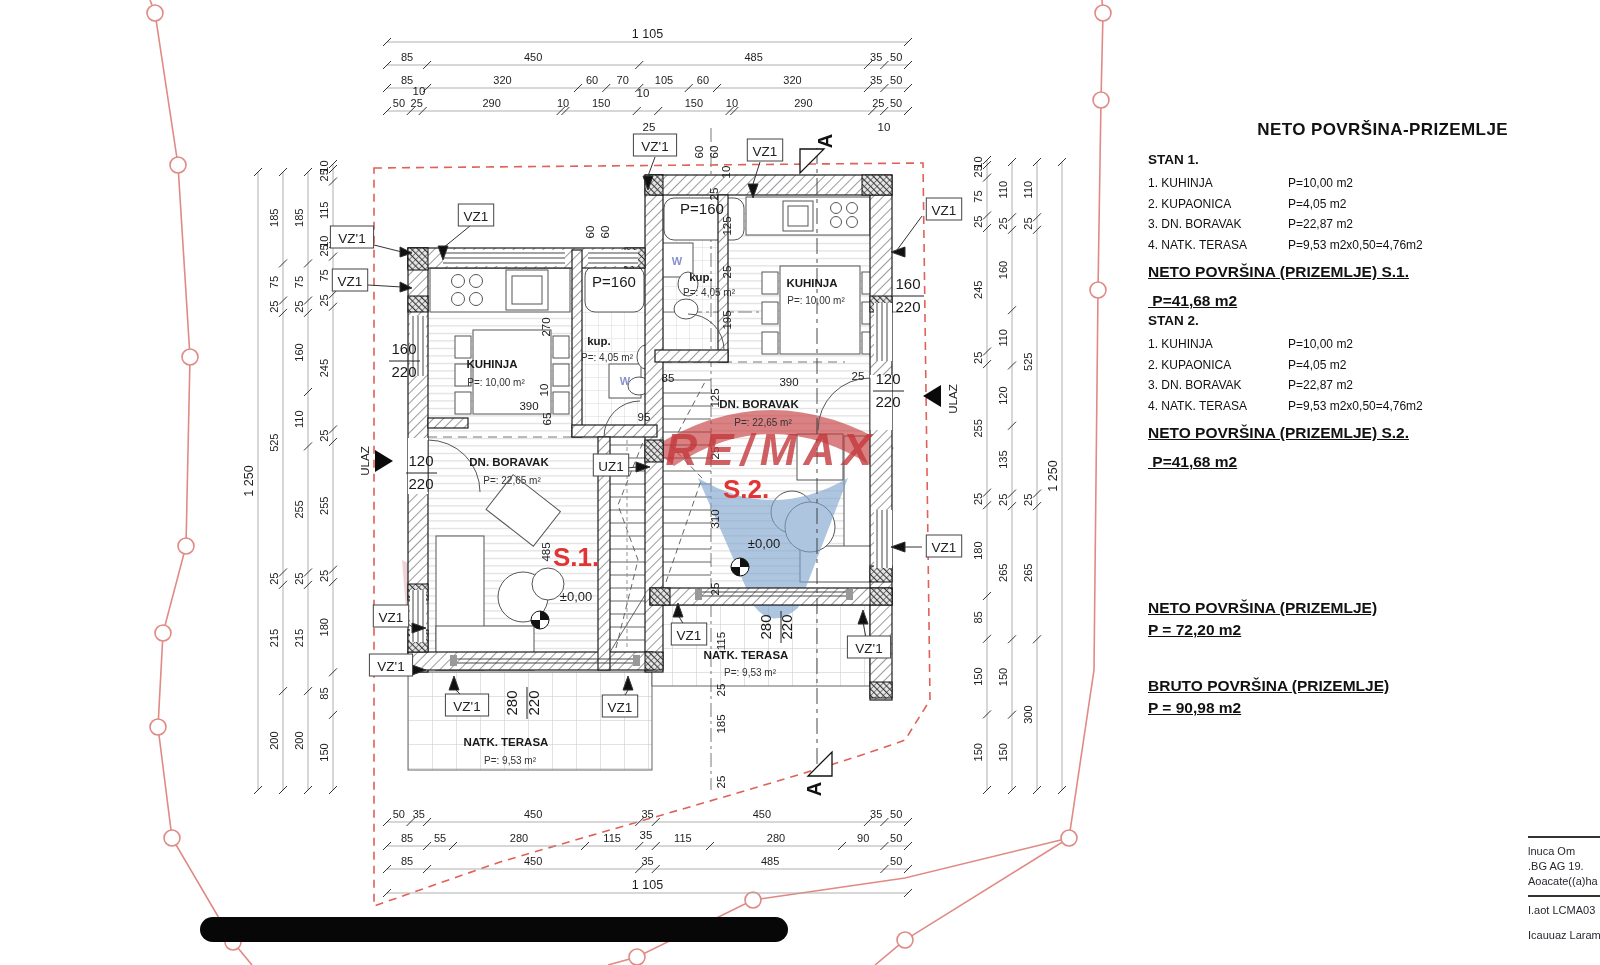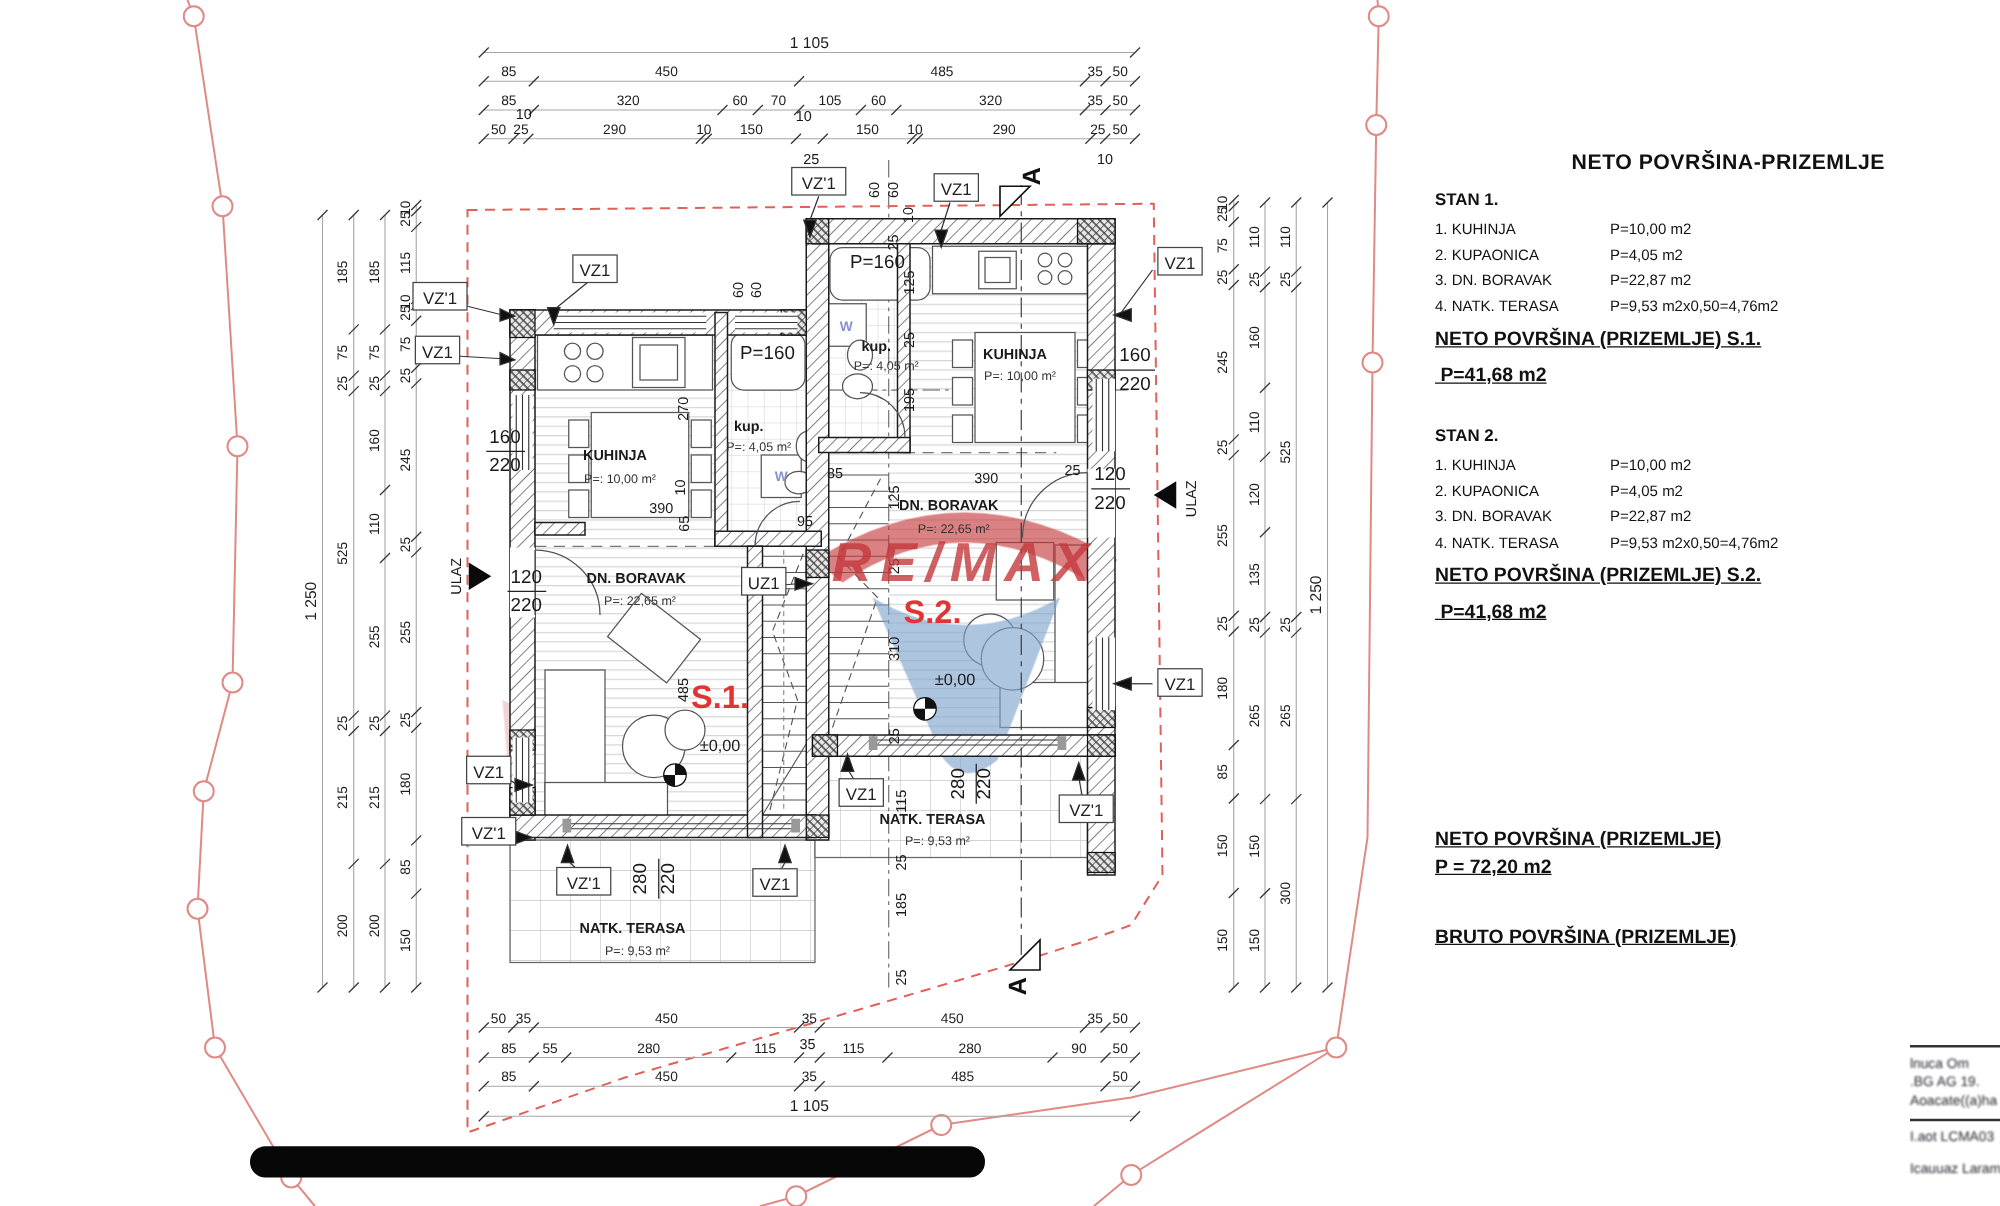--- a/index.html
+++ b/index.html
@@ -8,22 +8,22 @@
     background:#ffffff;font-family:"Liberation Sans", sans-serif;color:#111;
   }
   #drawing{position:absolute;left:0;top:0;}
   
   .panel{position:absolute;left:1148px;top:120px;width:360px;}
   .panel-heading{font-size:17px;font-weight:bold;letter-spacing:.4px;margin:0 0 12px 0;text-align:right;}
   .stan-title{font-size:13.5px;font-weight:bold;margin:0 0 6px 0;}
   .row{display:flex;font-size:12px;line-height:20.5px;}
   .row .nm{width:140px;}
   .sumline{font-size:15.5px;font-weight:bold;text-decoration:underline;margin-top:4px;line-height:25px;white-space:pre;}
-  .stan2gap{margin-top:28px;}
-  .totals{position:absolute;left:1148px;top:661px;width:360px;}
+  .stan2gap{}
+  .totals{position:absolute;left:1148px;top:597px;width:360px;}
   .totline{font-size:15.5px;font-weight:bold;text-decoration:underline;line-height:22px;}
   .totgap{margin-top:34px;}
   
   .titleblock{position:absolute;left:1528px;top:836px;width:140px;}
   .titleblock .rule{border-top:2.5px solid #333;margin:0 0 6px 0;}
   .titleblock .tl{font-size:11px;color:#272730;filter:blur(0.7px);white-space:nowrap;line-height:15px;}
   
   .scalebar{position:absolute;left:200px;top:917px;width:588px;height:25px;background:#070707;border-radius:13px;}
 </style>
 </head>
@@ -739,20 +739,21 @@
       </div>
     <div class="sumline">NETO POVRŠINA (PRIZEMLJE) S.2.</div>
     <div class="sumline"> P=41,68 m2</div>
   </div>
 </div>
 
 <div class="totals">
   <div class="totline">NETO POVRŠINA (PRIZEMLJE)</div>
   <div class="totline">P = 72,20 m2</div>
   <div class="totline totgap">BRUTO POVRŠINA (PRIZEMLJE)</div>
+  <div class="totline">P = 90,98 m2</div>
 </div>
 
 <div class="titleblock">
   <div class="rule"></div>
   <div class="tl">lnuca  Om</div>
   <div class="tl">.BG AG 19.</div>
   <div class="tl">Aoacate((a)ha</div>
   <div class="rule" style="margin-top:6px;"></div>
   <div class="tl">I.aot LCMA03</div>
   <div class="tl" style="margin-top:10px;">Icauuaz  Laram</div>

